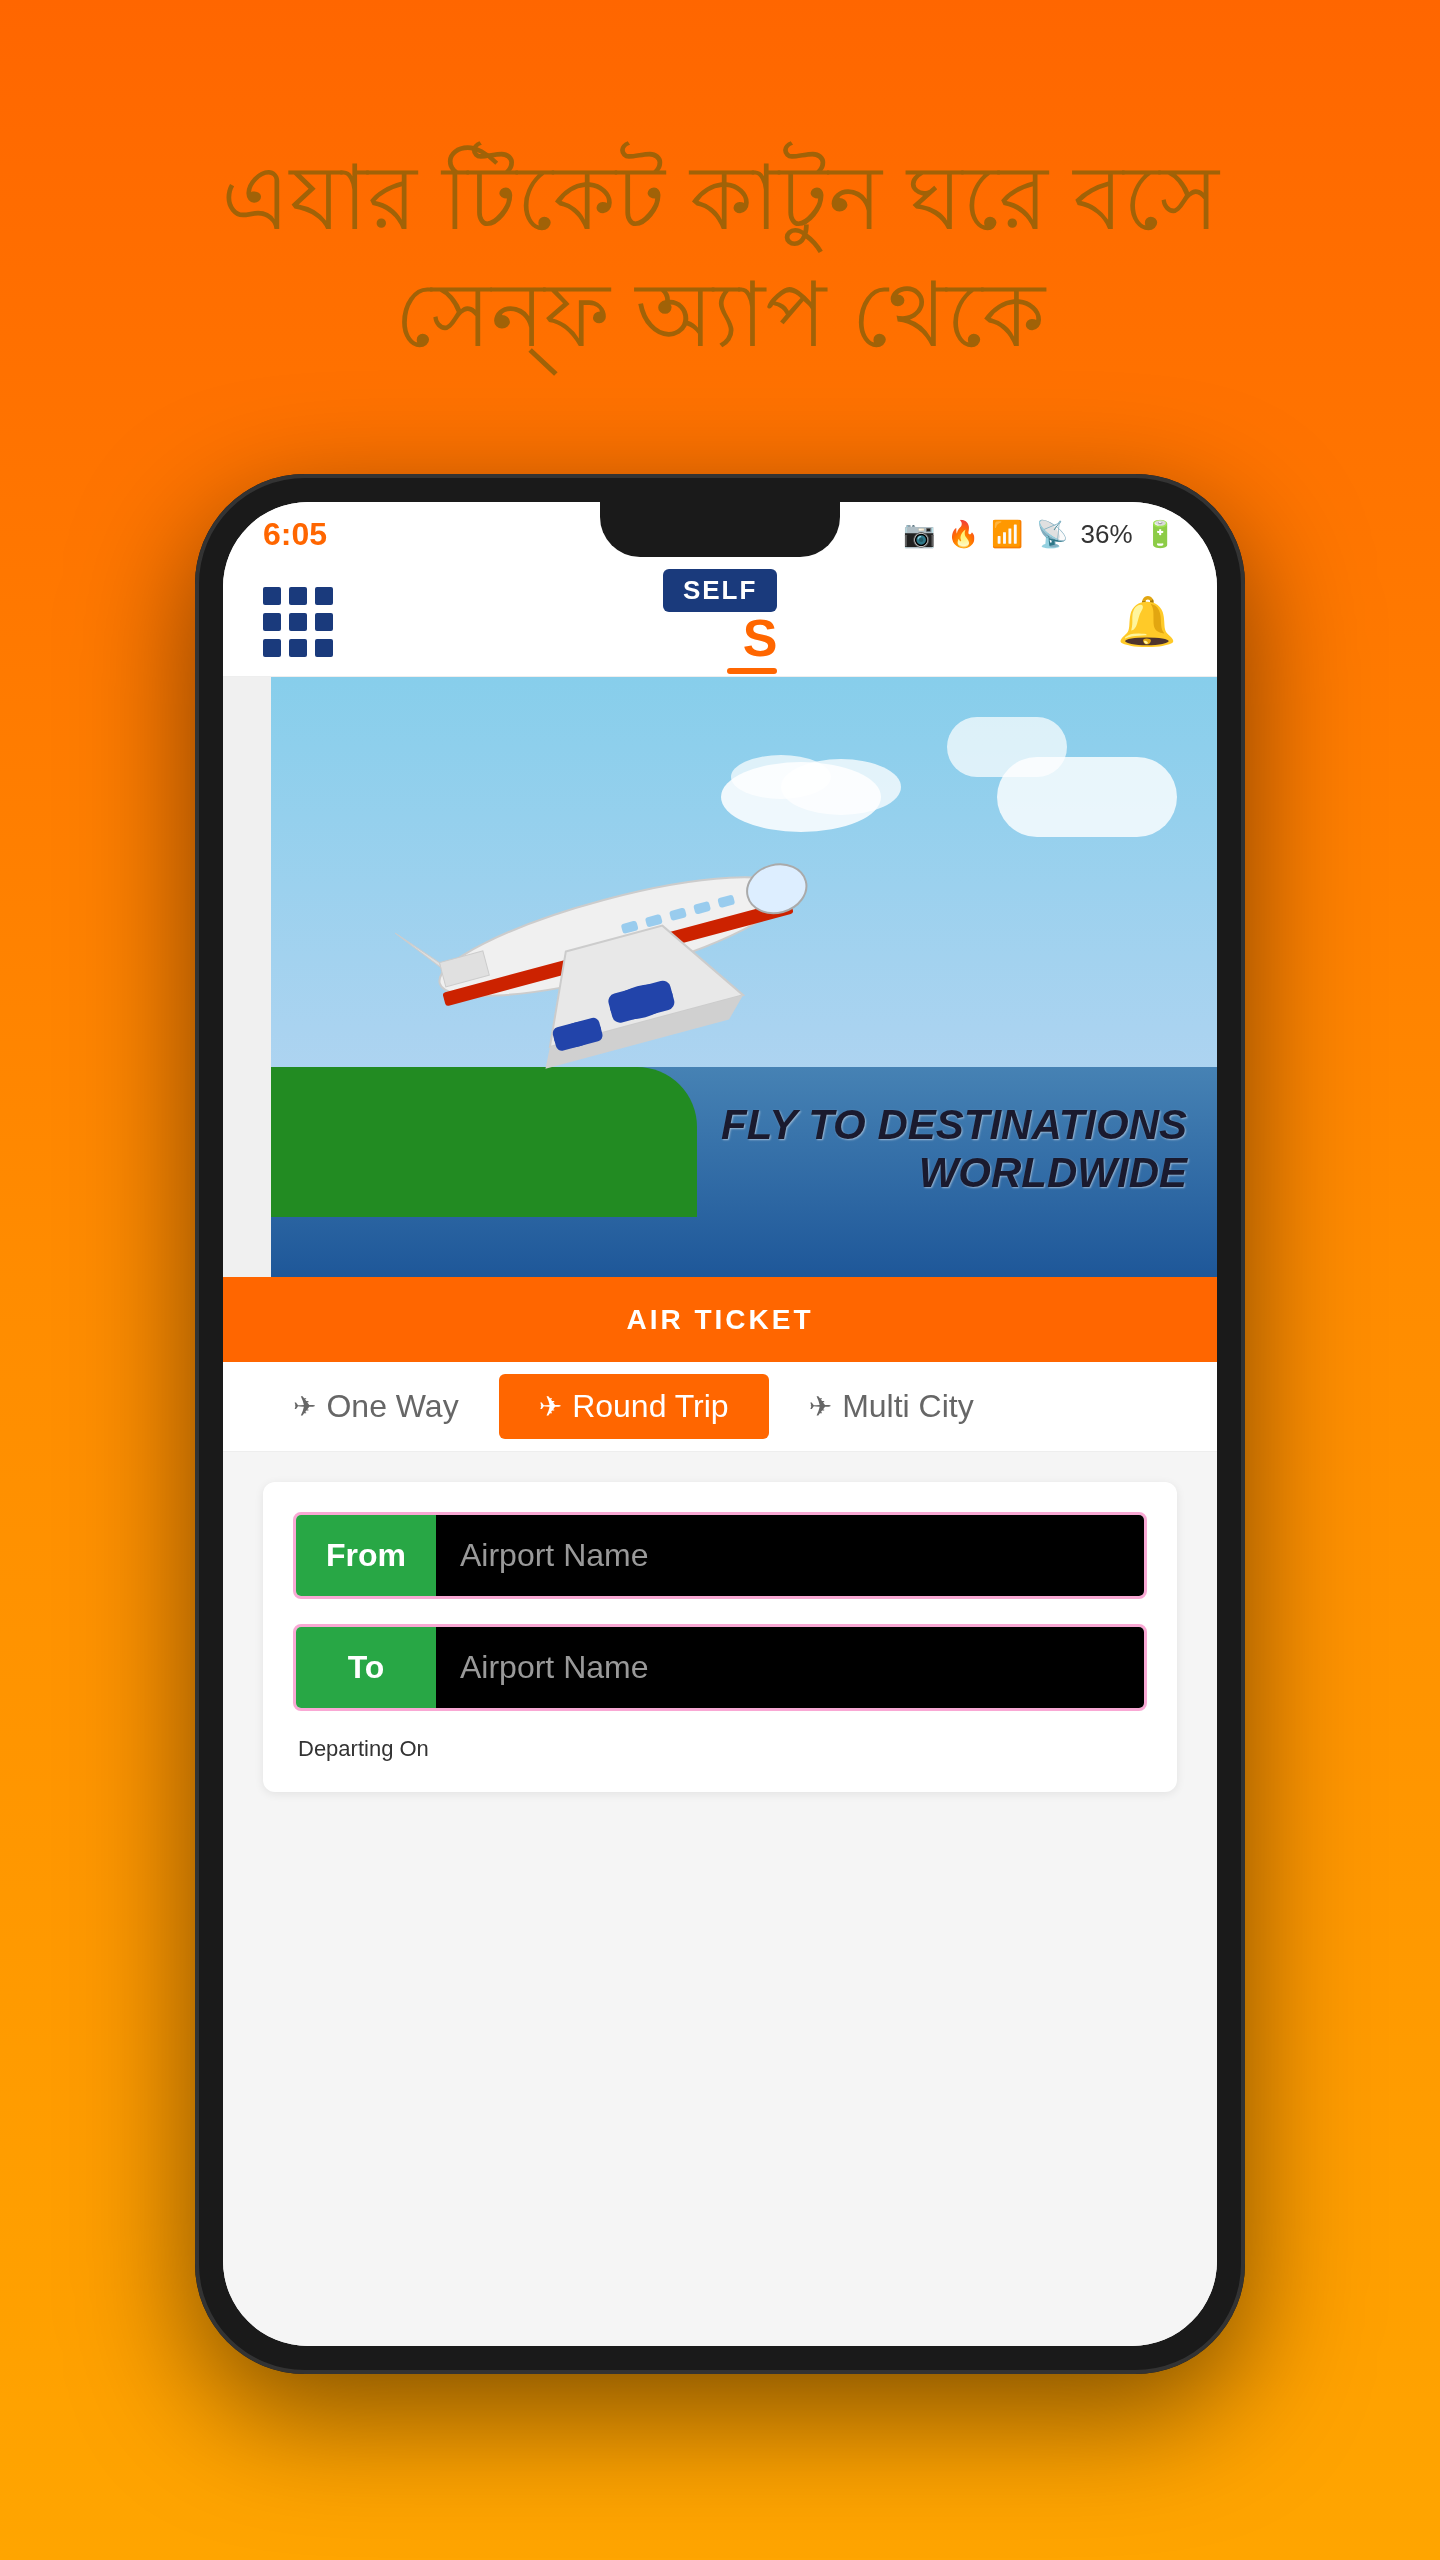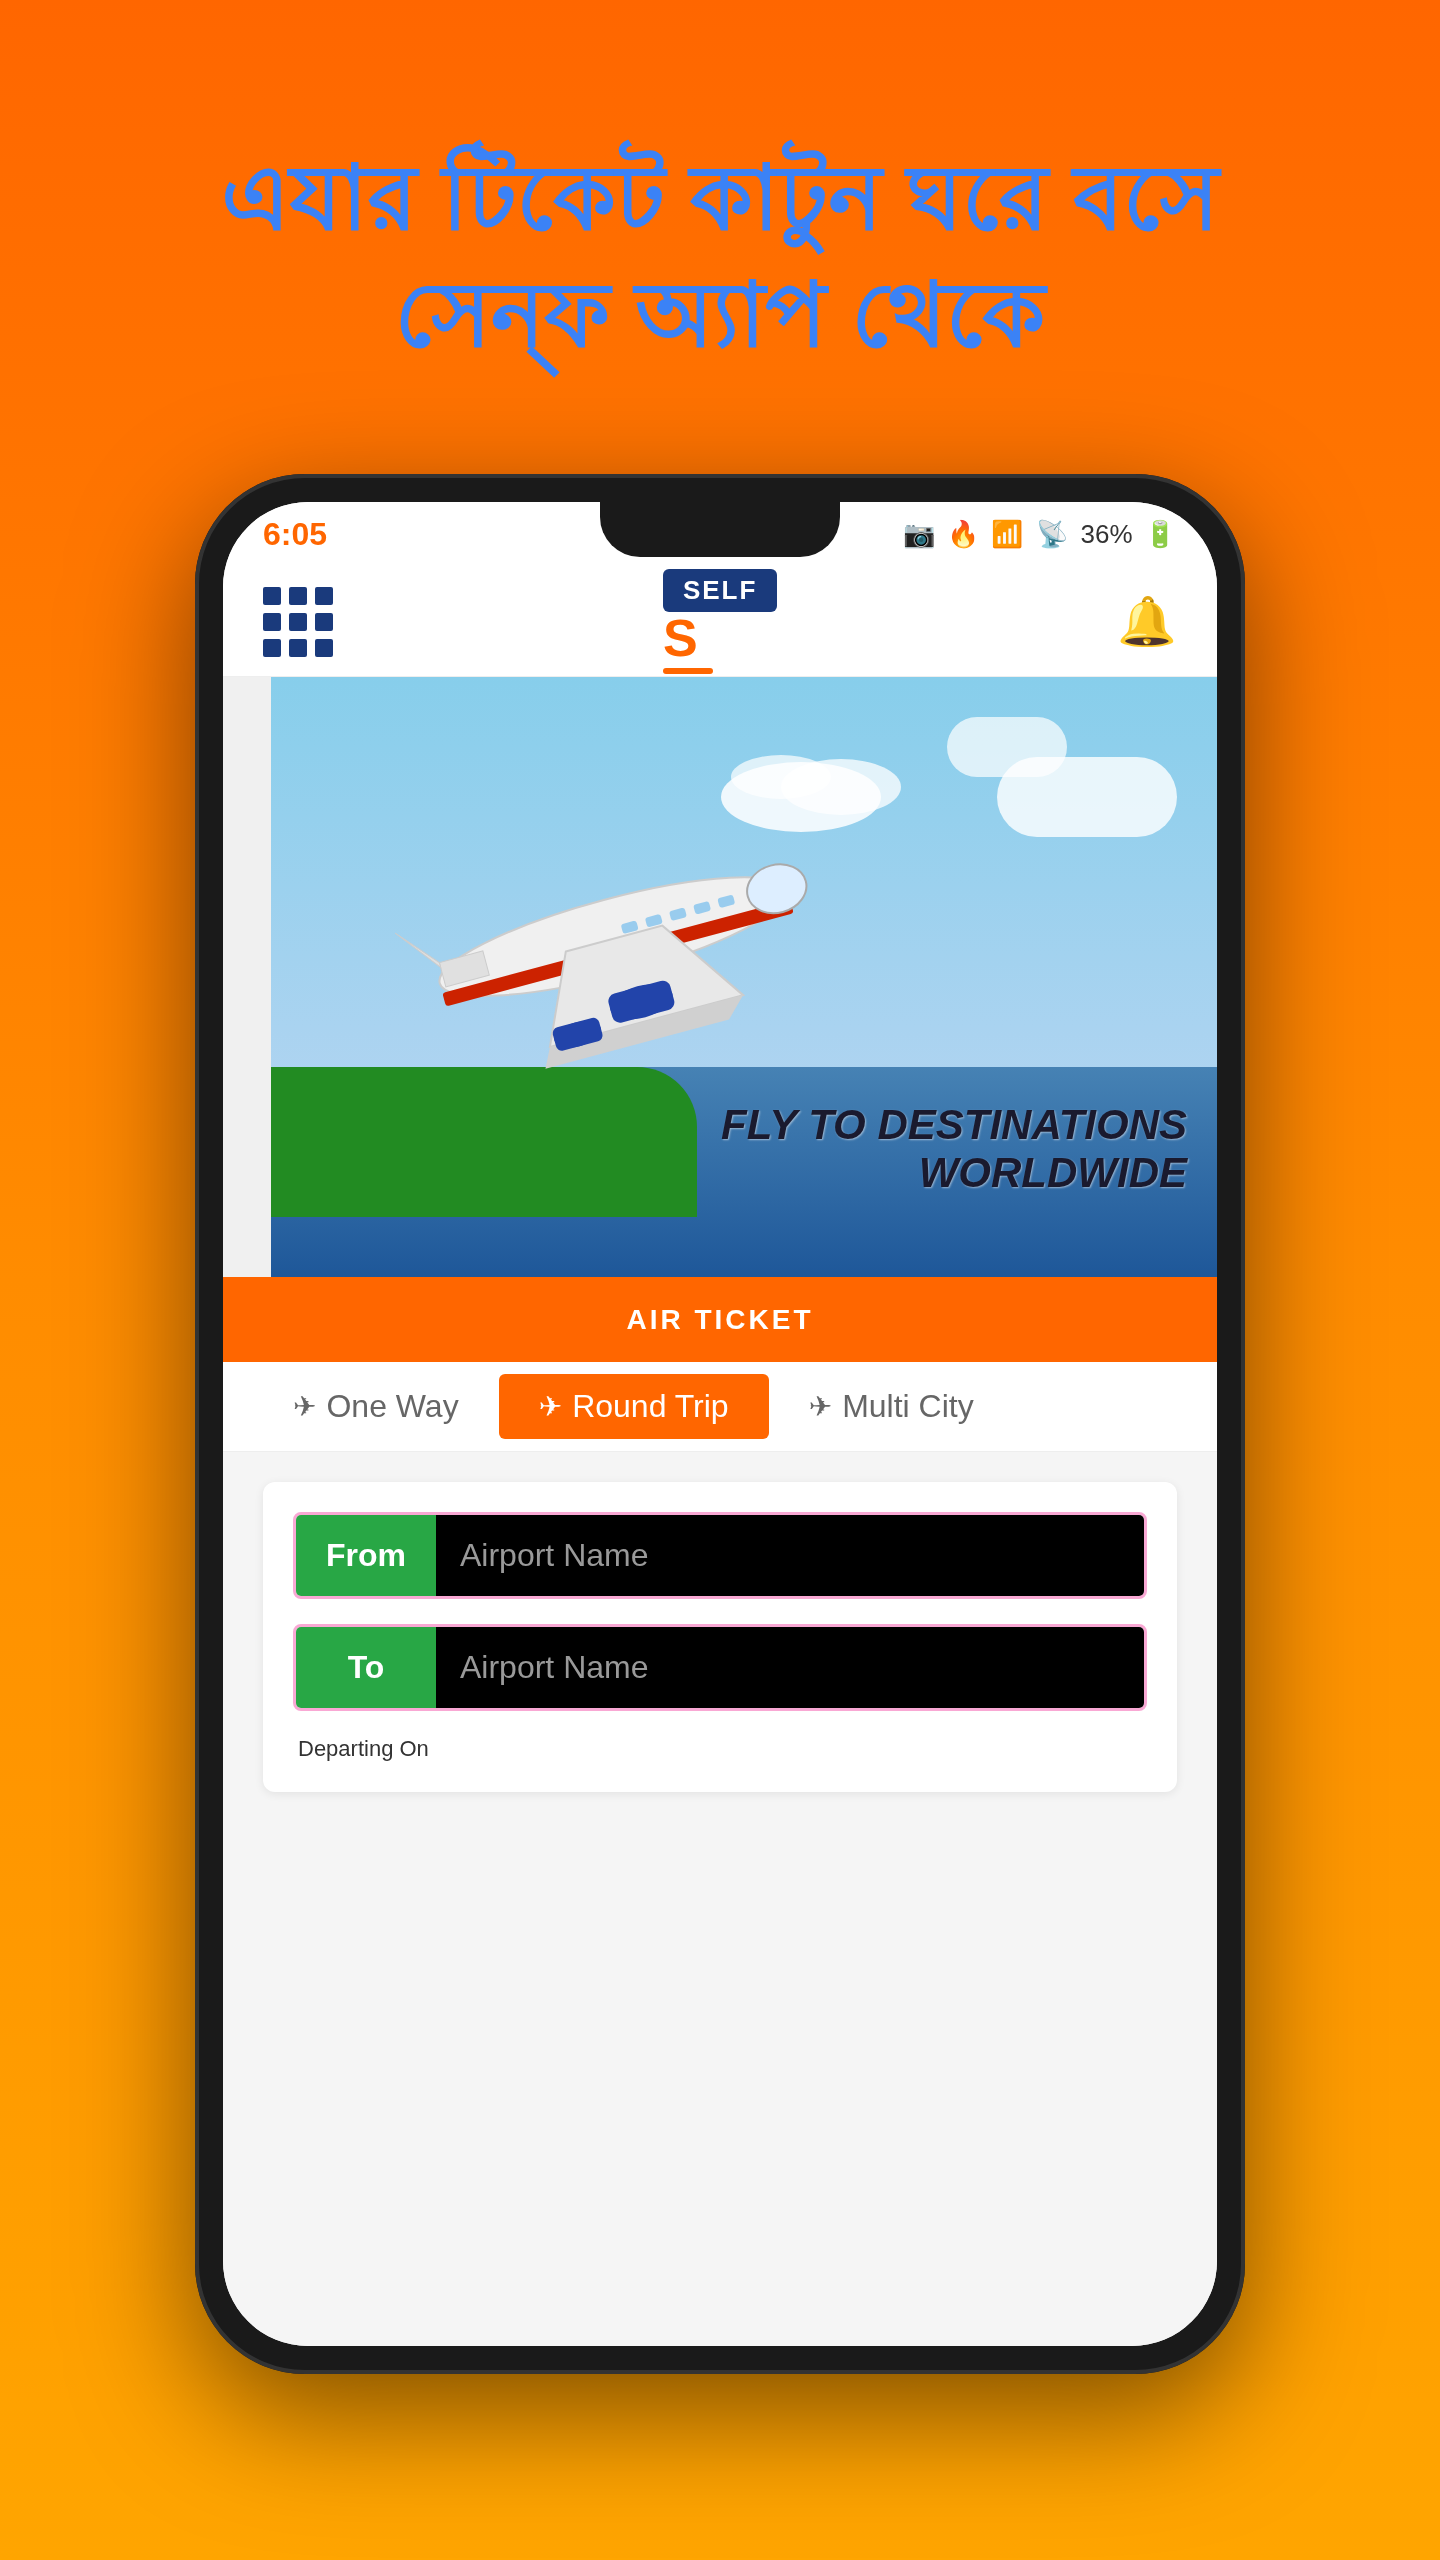--- a/index.html
+++ b/index.html
@@ -11,23 +11,23 @@
       display: flex;
       flex-direction: column;
       align-items: center;
       font-family: Arial, sans-serif;
       overflow: hidden;
     }
 
     .hero-text {
       margin-top: 140px;
       text-align: center;
-      color: #3b82f6;
+      color: #a16207;
       font-size: 90px;
-      font-weight: bold;
+      font-weight: normal;
       line-height: 1.3;
       padding: 0 100px;
       font-family: 'Arial Unicode MS', Arial, sans-serif;
     }
 
     .phone-wrapper {
       margin-top: 100px;
       width: 1050px;
       height: 1900px;
       position: relative;
@@ -121,21 +121,21 @@
       width: 18px;
       height: 18px;
       background: #1a3a7c;
       border-radius: 2px;
       display: block;
     }
 
     .logo-area {
       display: flex;
       flex-direction: column;
-      align-items: flex-start;
+      align-items: flex-end;
     }
 
     .logo-badge {
       background: #1a3a7c;
       color: white;
       font-size: 26px;
       font-weight: bold;
       padding: 6px 20px;
       border-radius: 6px;
       letter-spacing: 2px;

